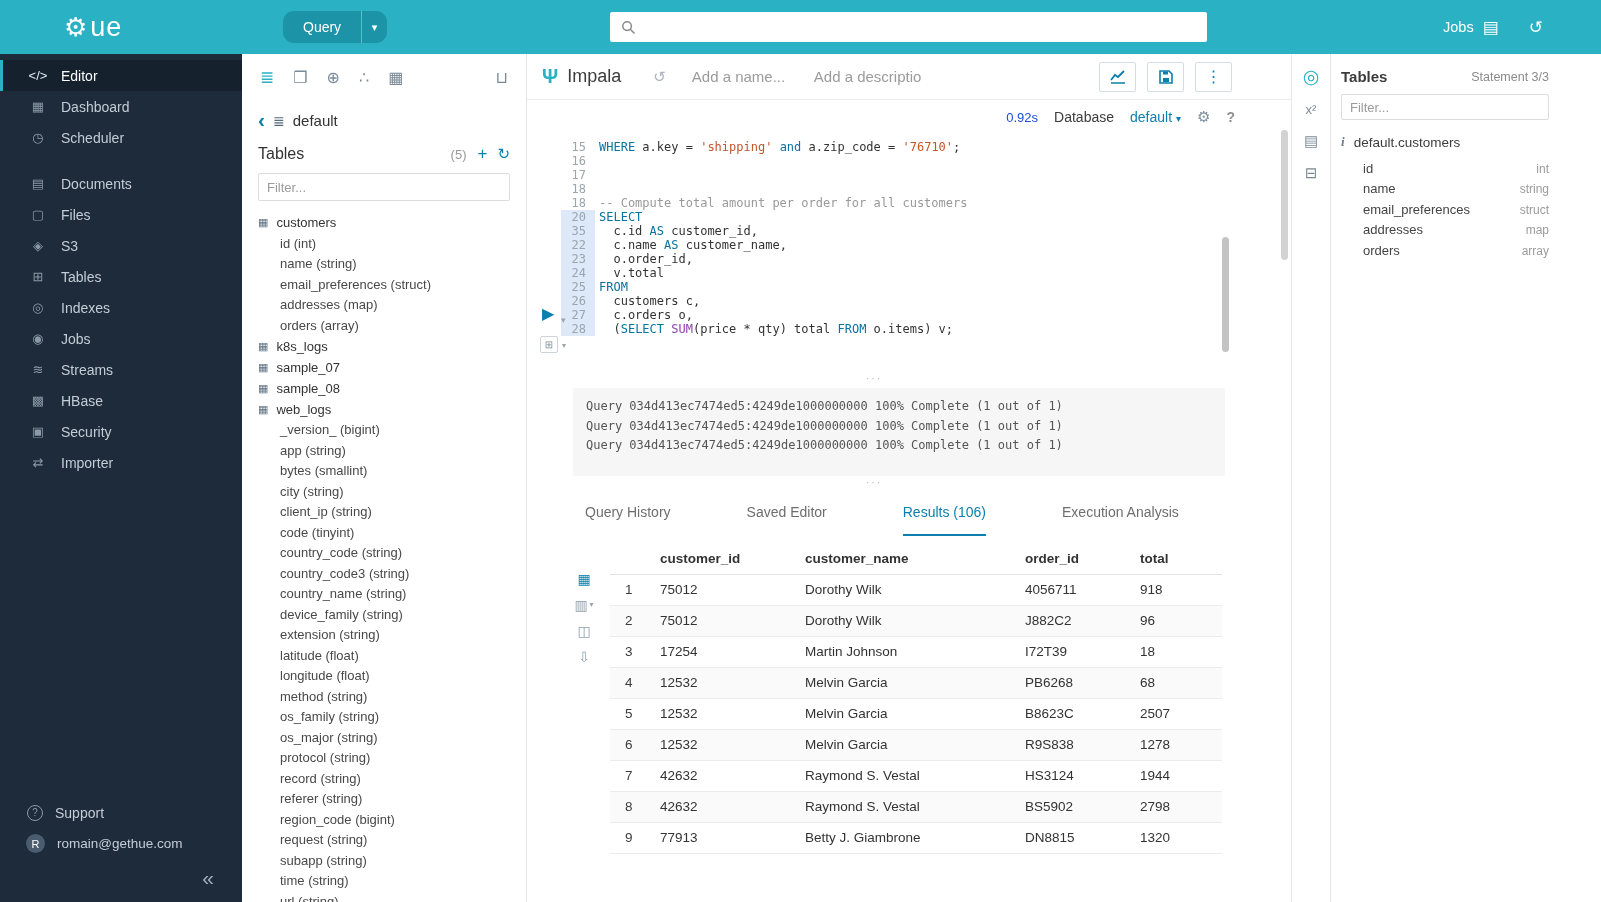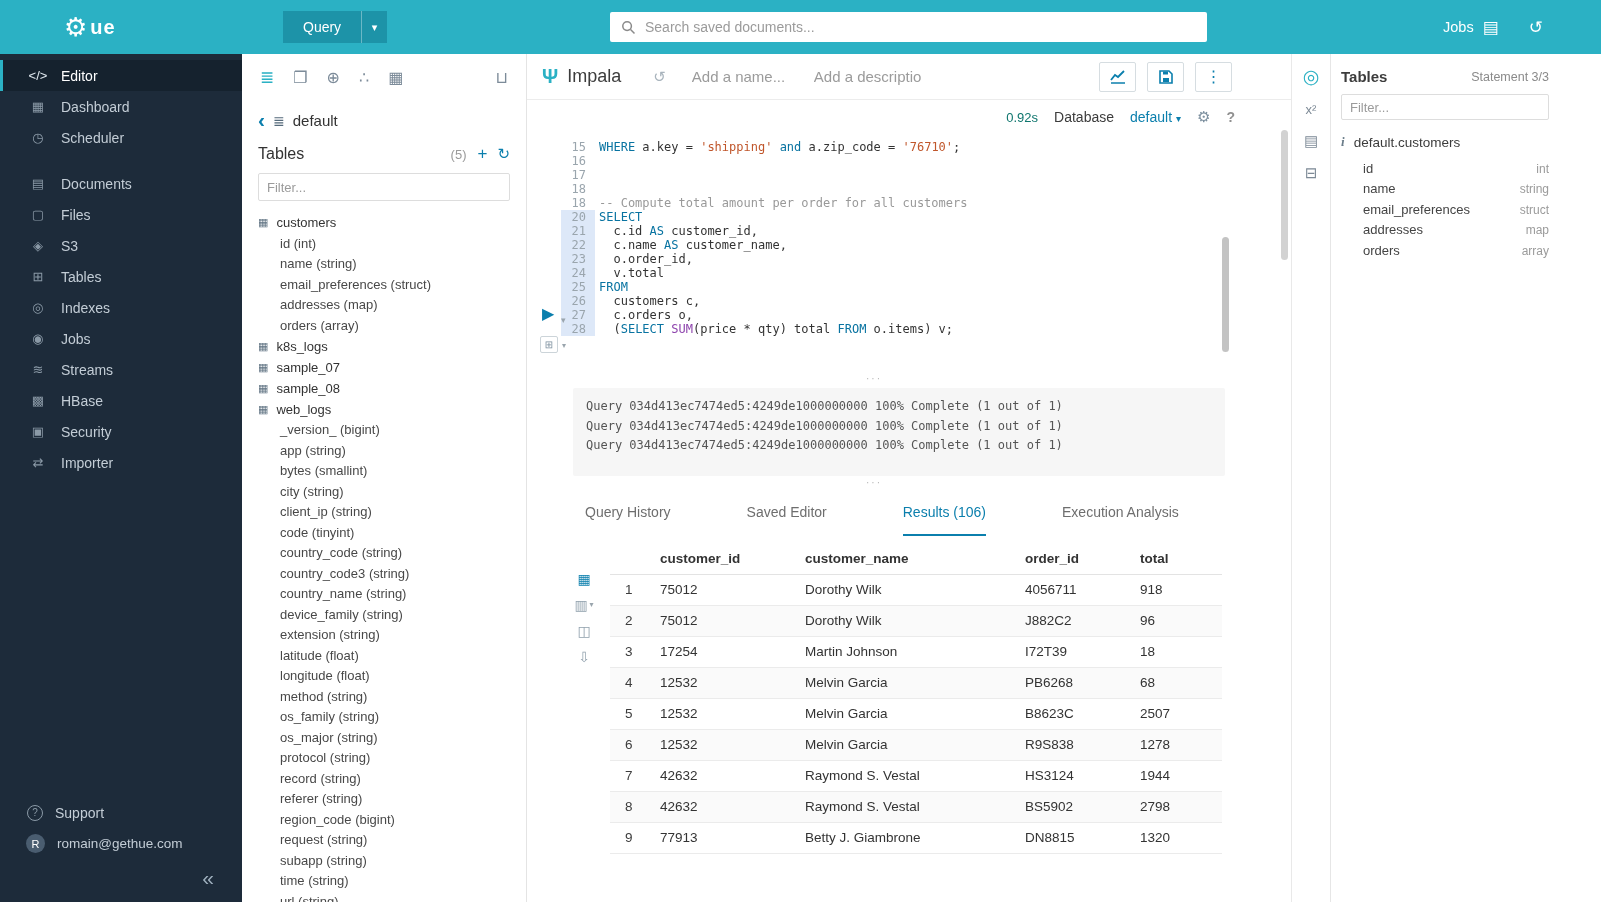--- a/index.html
+++ b/index.html
@@ -6,22 +6,22 @@
   html,body{width:1601px;height:902px}
   body{font-family:"Liberation Sans",sans-serif;font-size:14px;color:#444;background:#fff;overflow:hidden}
   .app{position:relative;width:1601px;height:902px;overflow:hidden;background:#fff}
   input{font-family:"Liberation Sans",sans-serif}
   input::placeholder{color:#9b9b9b}
 
   
   .header{position:absolute;top:0;left:0;width:100%;height:54px;background:#2bb1c4;z-index:6}
   .logo{position:absolute;left:64px;top:0;height:54px;display:flex;align-items:center;gap:3px;color:#fff;cursor:pointer}
   .logo-gear{font-size:26px;line-height:1}
-  .logo-text{font-size:20px;font-weight:bold;letter-spacing:1px}
-  .query-group{position:absolute;left:283px;top:11px;height:32px;display:flex;border-radius:0;overflow:hidden}
+  .logo-text{font-size:27px;font-weight:normal;letter-spacing:1px}
+  .query-group{position:absolute;left:283px;top:11px;height:32px;display:flex;border-radius:11px;overflow:hidden}
   .query-main{background:#1d93a8;color:#fff;border:none;font-size:14px;padding:0 20px;cursor:pointer}
   .query-caret{background:#1d93a8;color:#fff;border:none;border-left:1px solid rgba(255,255,255,.35);width:26px;cursor:pointer;font-size:11px}
   .search-box{position:absolute;left:610px;top:12px;width:597px;height:30px;background:#fff;border-radius:2px;display:flex;align-items:center;padding:0 11px;gap:9px}
   .search-box input{flex:1;border:none;outline:none;font-size:14px;color:#444;background:transparent}
   .header-right{position:absolute;right:58px;top:0;height:54px;display:flex;align-items:center;gap:30px;color:#fff}
   .jobs-link{display:flex;gap:9px;align-items:center;font-size:14.5px;color:#fff;cursor:pointer}
   .hicon{font-size:17px;cursor:pointer}
 
   
   .sidebar{position:absolute;top:54px;left:0;width:242px;bottom:0;background:#1d2b3a;color:#c3cdd6;z-index:5}
@@ -63,21 +63,21 @@
   .main{position:absolute;top:54px;left:527px;width:764px;bottom:0;background:#fff}
   .editor-toolbar{position:absolute;top:0;left:0;right:0;height:46px;display:flex;align-items:center;padding:0 15px;border-bottom:1px solid #ececec}
   .impala-icon{color:#2bb1c4;font-size:20px;font-weight:bold}
   .engine-name{font-size:18px;color:#3c3c3c;margin-left:9px;cursor:pointer}
   .mini-history{color:#a9b4bd;font-size:15px;margin-left:32px;cursor:pointer}
   .name-input,.desc-input{border:none;outline:none;font-size:15px;margin-left:26px;width:96px;color:#444}
   .desc-input{width:108px}
   .toolbar-btns{margin-left:auto;display:flex;gap:11px;margin-right:44px}
   .tb-btn{width:37px;height:30px;border:1px solid #d6dde1;border-radius:2px;background:#fff;display:flex;align-items:center;justify-content:center;color:#0b7fad;cursor:pointer;font-size:16px}
   .exec-row{position:absolute;top:46px;left:0;right:0;height:34px;display:flex;align-items:center;justify-content:flex-end;gap:16px;padding-right:56px;font-size:14px}
-  .exec-time{color:#0f766e;font-size:13px}
+  .exec-time{color:#1d4ed8;font-size:13px}
   .db-label{color:#3c3c3c;font-weight:500}
   .db-select{color:#0b7fad;cursor:pointer}
   .db-select .caret{font-size:10px}
   .gear{color:#7d909f;font-size:15px;cursor:pointer}
   .help{color:#909090;font-weight:bold;cursor:pointer}
 
   .code-area{position:absolute;top:80px;left:0;right:16px;height:302px}
   .code-lines{position:absolute;top:6px;left:34px;font-family:"DejaVu Sans Mono",monospace;font-size:12px;line-height:14px}
   .cl{display:flex}
   .gut{width:34px;text-align:right;padding-right:9px;color:#9aa5ad;user-select:none;flex:none}
@@ -145,21 +145,20 @@
     </div>
     <div class="query-group">
       <button class="query-main">Query</button>
       <button class="query-caret"><span>▾</span></button>
     </div>
     <div class="search-box">
       <svg width="15" height="15" viewBox="0 0 16 16">
           <circle cx="6.5" cy="6.5" r="4.6" fill="none" stroke="#8a8a8a" stroke-width="1.6"></circle>
           <line x1="10.2" y1="10.2" x2="14.4" y2="14.4" stroke="#8a8a8a" stroke-width="1.6"></line>
         </svg>
-      <input placeholder="Search saved documents..." style="">
     </div>
     <div class="header-right">
       <span class="jobs-link">
         <span>Jobs</span>
         <span class="hicon">▤</span>
       </span>
       <span class="hicon">↺</span>
     </div>
   </header>
 
@@ -364,21 +363,21 @@
           </div>
           <div class="cl">
             <span class="gut">18</span>
             <span class="codeln"><span class="tk-c">-- Compute total amount per order for all customers</span></span>
           </div>
           <div class="cl">
             <span class="gut sel">20</span>
             <span class="codeln"><span class="tk-k">SELECT</span></span>
           </div>
           <div class="cl">
-            <span class="gut sel">21</span>
+            <span class="gut sel">35</span>
             <span class="codeln"><span class="tk-t">  c.id </span><span class="tk-k">AS</span><span class="tk-t"> customer_id,</span></span>
           </div>
           <div class="cl">
             <span class="gut sel">22</span>
             <span class="codeln"><span class="tk-t">  c.name </span><span class="tk-k">AS</span><span class="tk-t"> customer_name,</span></span>
           </div>
           <div class="cl">
             <span class="gut sel">23</span>
             <span class="codeln"><span class="tk-t">  o.order_id,</span></span>
           </div>

